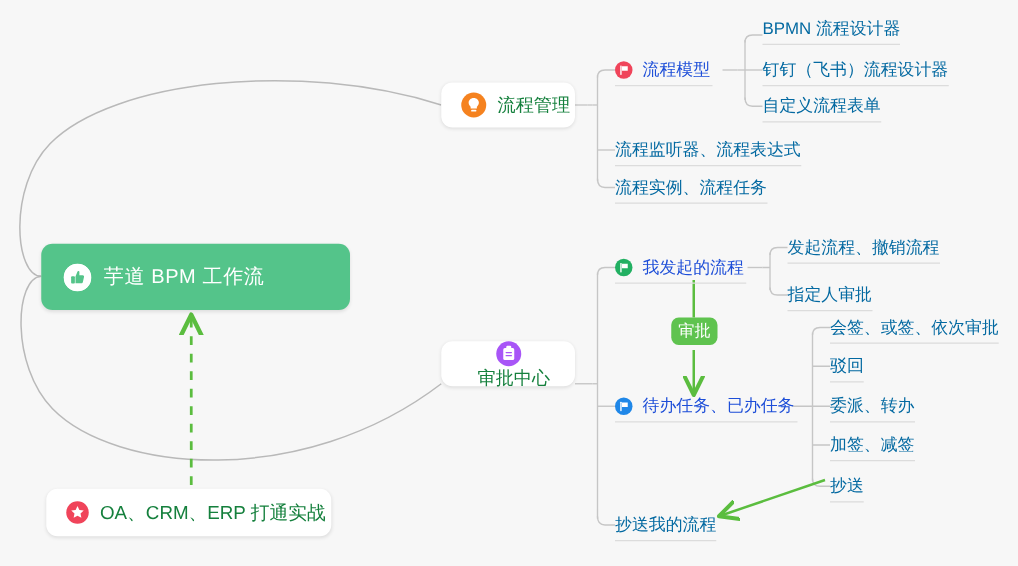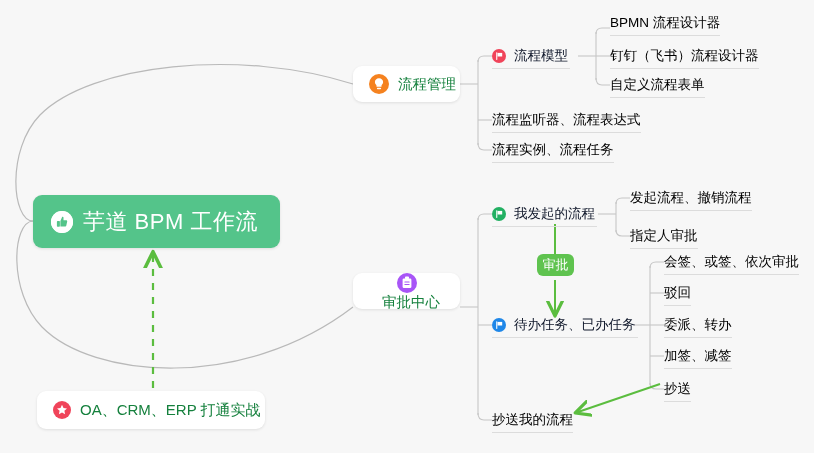--- a/index.html
+++ b/index.html
@@ -43,21 +43,21 @@
     top: 195px;
     width: 247px;
     height: 53px;
     background: #54c48a;
     border-radius: 9px;
     padding: 0 18px;
     box-shadow: 0 1px 3px rgba(0,0,0,0.10);
   }
   .root-label {
     color: #ffffff;
-    font-size: 22px;
+    font-size: 16px;
     letter-spacing: 0.5px;
     margin-left: 10px;
   }
 
   
   .card-node {
     background: #ffffff;
     border-radius: 9px;
     height: 36px;
     padding: 0 16px;
@@ -85,32 +85,32 @@
   }
   #node-oa-crm-erp .card-label { font-size: 15px; }
 
   
   .icon-leaf {
     height: 26px;
     padding: 0 2px 0 0;
     border-bottom: 1px solid #dddddd;
   }
   .icon-leaf .leaf-label {
-    color: #0f172a;
+    color: #1d4ed8;
     font-size: 13.5px;
     margin-left: 8px;
   }
 
   
   .leaf {
     height: 26px;
     border-bottom: 1px solid #dcdcdc;
   }
   .leaf-text {
-    color: #000000;
+    color: #0369a1;
     font-size: 13.5px;
   }
 
   
   .round-icon {
     display: inline-block;
     border-radius: 50%;
     flex: 0 0 auto;
     position: relative;
   }

